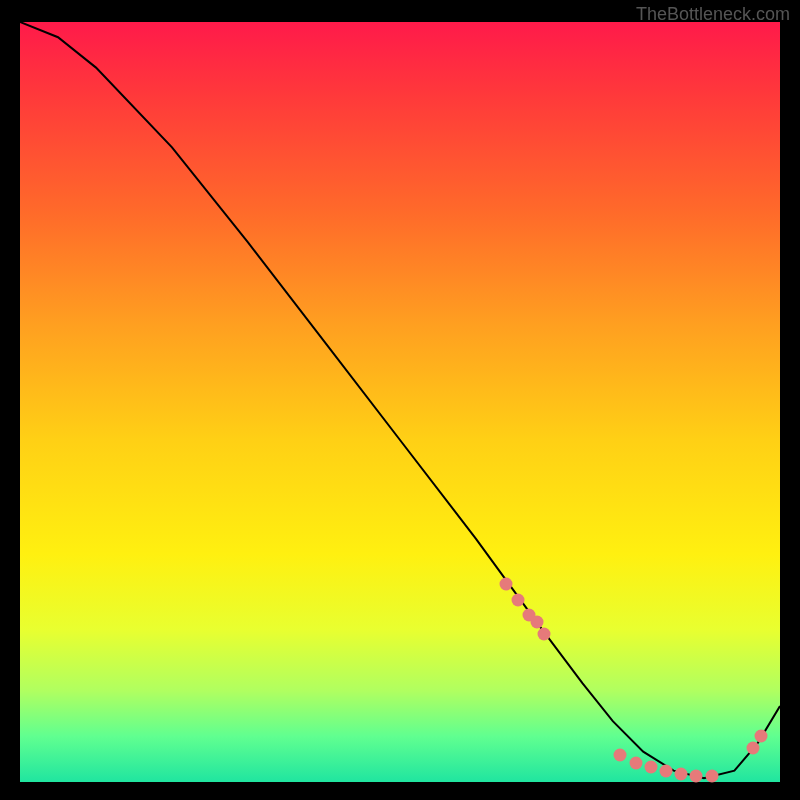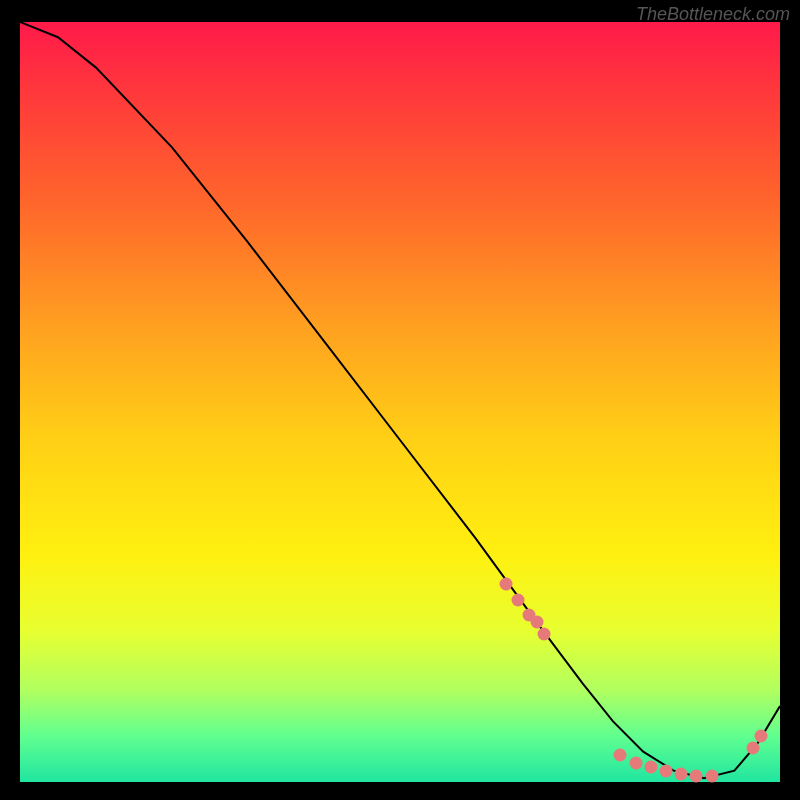--- a/index.html
+++ b/index.html
@@ -12,21 +12,20 @@
     overflow: hidden;
   }
   .attribution {
     position: absolute;
     top: 4px;
     right: 10px;
     color: #555;
     font-size: 18px;
     font-weight: 500;
     z-index: 10;
-    font-style: italic;
   }
   .plot-area {
     position: absolute;
     left: 20px;
     top: 22px;
     width: 760px;
     height: 760px;
     background: linear-gradient(to bottom,
       #ff1a4a 0%,
       #ff3a3a 10%,

